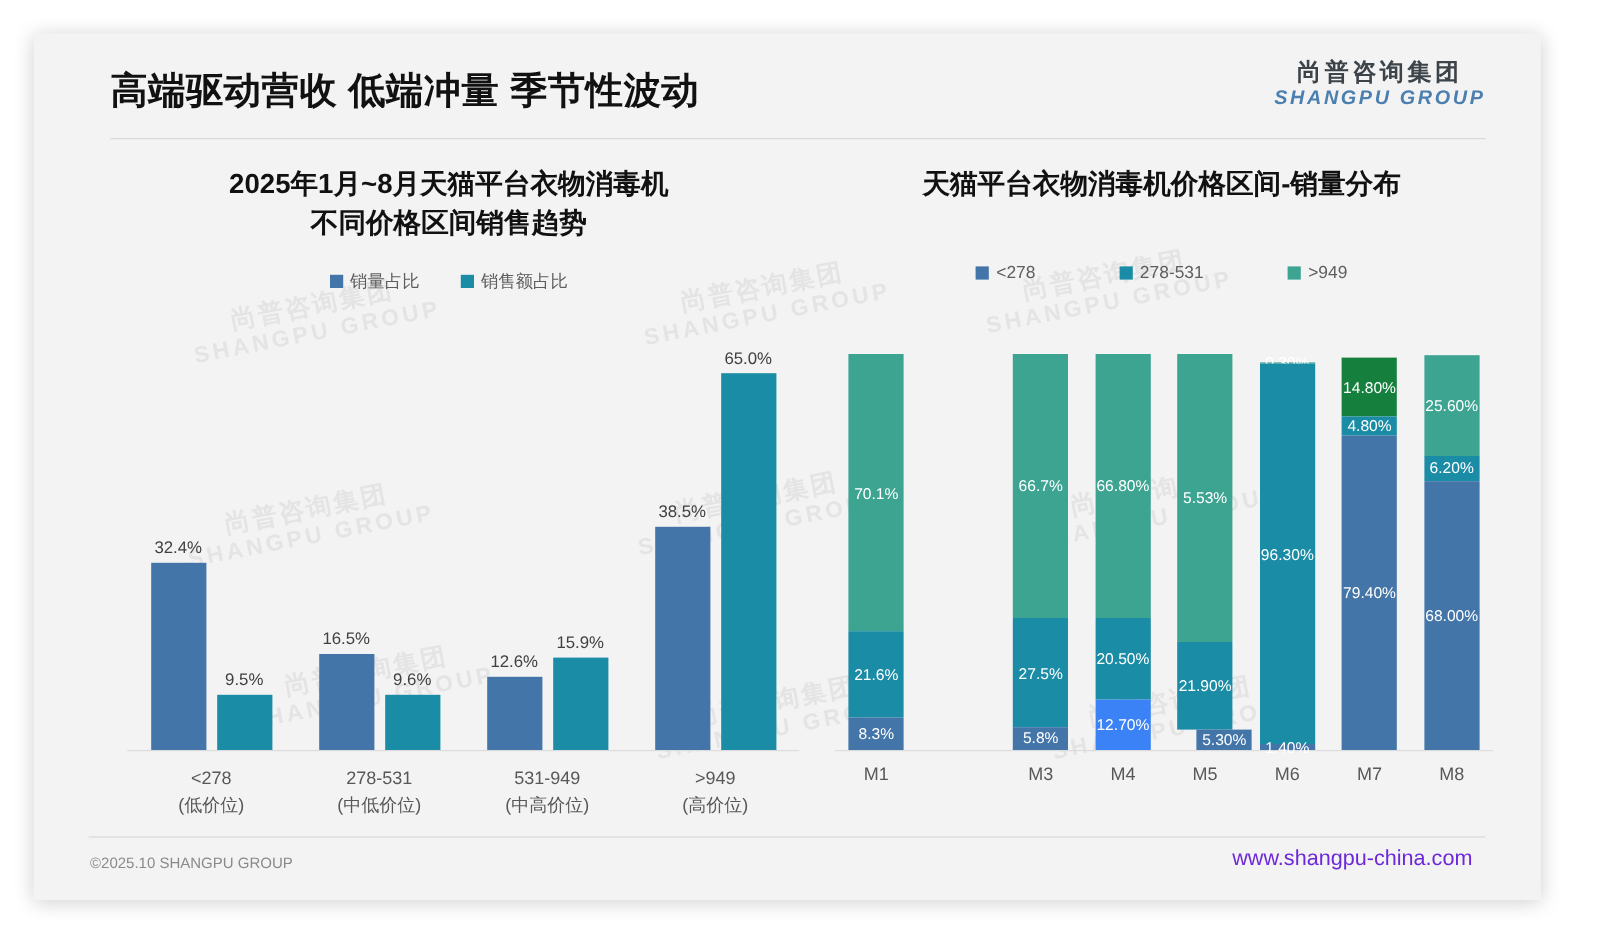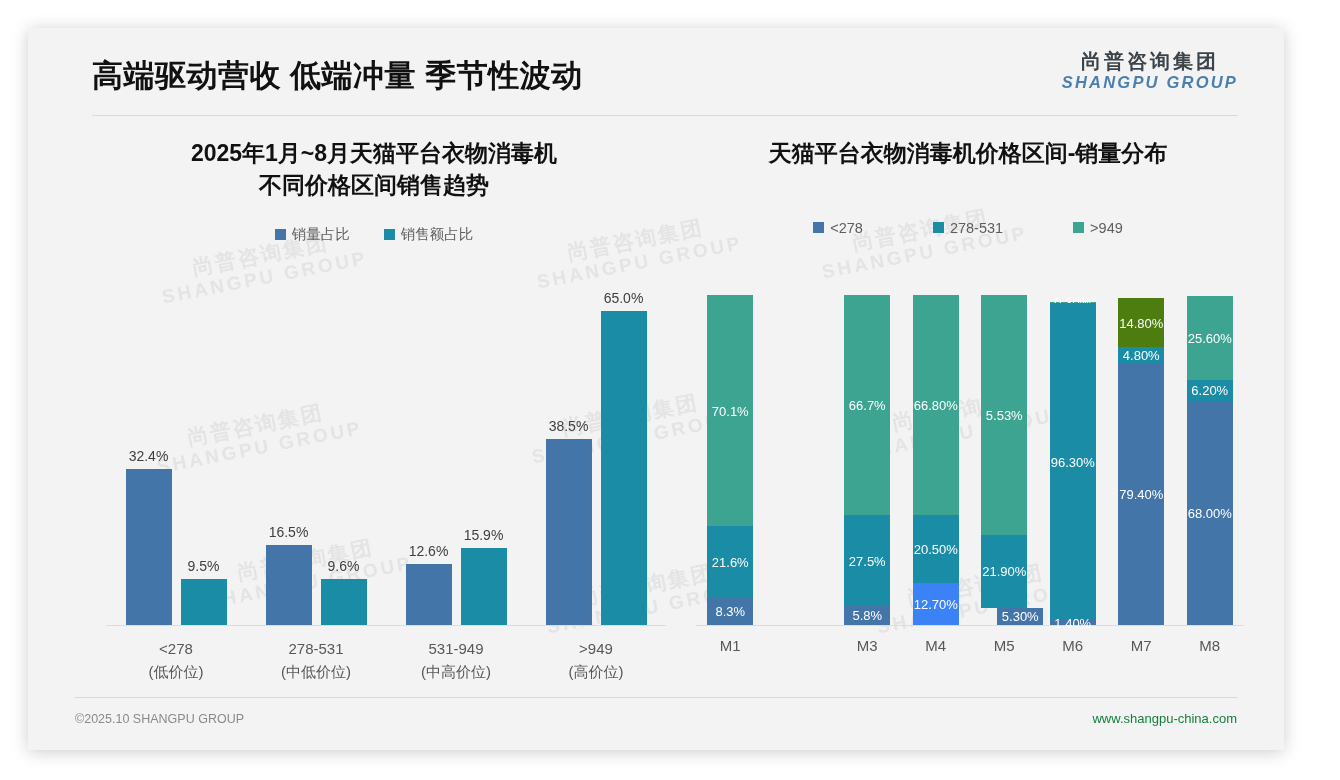--- a/index.html
+++ b/index.html
@@ -128,22 +128,22 @@
   
   #footer-rule {
     position: absolute; left: 46px; right: 46px; bottom: 52px;
     height: 1px; background: #d9dadb;
   }
   #footer-left {
     position: absolute; left: 47px; bottom: 24px;
     font-size: 12.5px; color: #8a8a8a;
   }
   #footer-right {
-    position: absolute; right: 47px; bottom: 24px;
-    font-size: 13px; color: #15803d;
+    position: absolute; right: 57px; bottom: 24px;
+    font-size: 18px; color: #6d28d9;
   }
 </style>
 </head>
 <body>
 
 <div id="slide">
 
   <div class="wm" style="left:130px; top:215px;">
     <div class="c1">尚普咨询集团</div>
     <div class="c2">SHANGPU GROUP</div>
@@ -347,21 +347,21 @@
             </div>
             <div class="seg" style="height: 98.2653%; background: rgb(27, 140, 165);">
               <div class="seg-label">96.30%</div>
             </div>
             <div class="seg" style="height: 1.42857%; background: rgb(67, 117, 168);">
               <div class="seg-label">1.40%</div>
             </div>
             <div class="xlabel-m">M6</div>
           </div>
           <div class="stack" style="left: calc(75% + 11.25px); width: 46px; height: 326.7px;">
-            <div class="seg" style="height: 14.9495%; background: #4d7c0f; padding-left: 40px;">
+            <div class="seg" style="height: 14.9495%; background: #15803d; padding-left: 40px;">
               <div class="seg-label">14.80%</div>
             </div>
             <div class="seg" style="height: 4.84848%; background: rgb(27, 140, 165);">
               <div class="seg-label">4.80%</div>
             </div>
             <div class="seg" style="height: 80.202%; background: rgb(67, 117, 168);">
               <div class="seg-label">79.40%</div>
             </div>
             <div class="xlabel-m">M7</div>
           </div>

